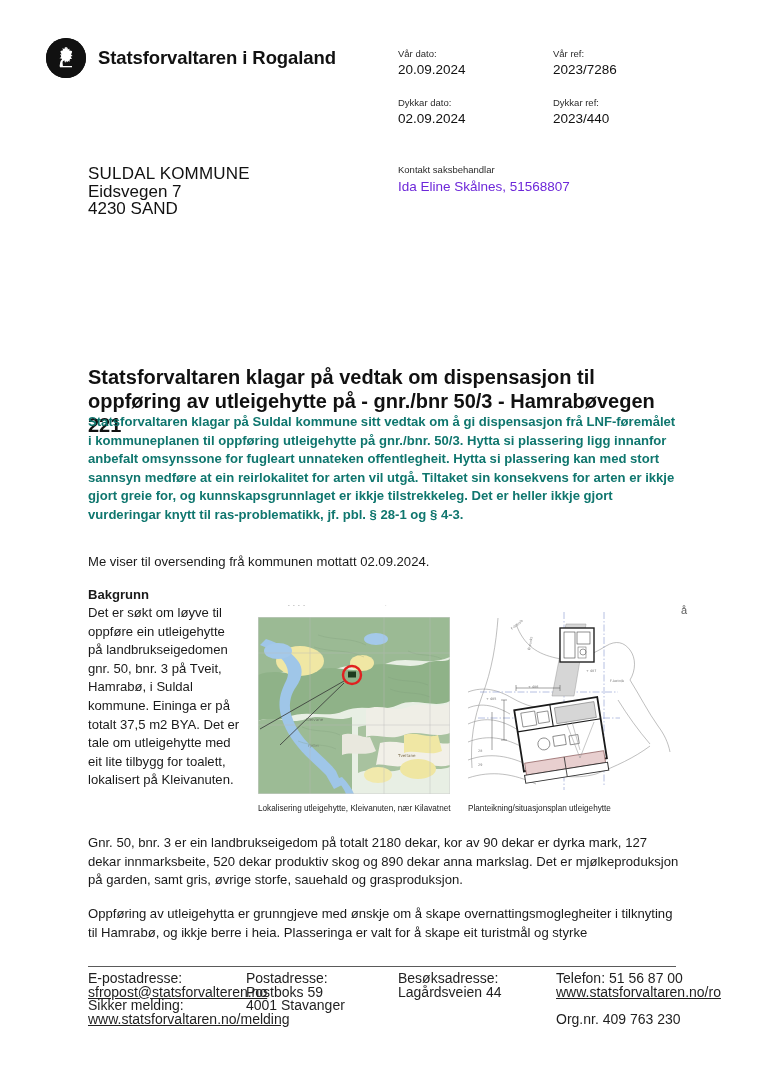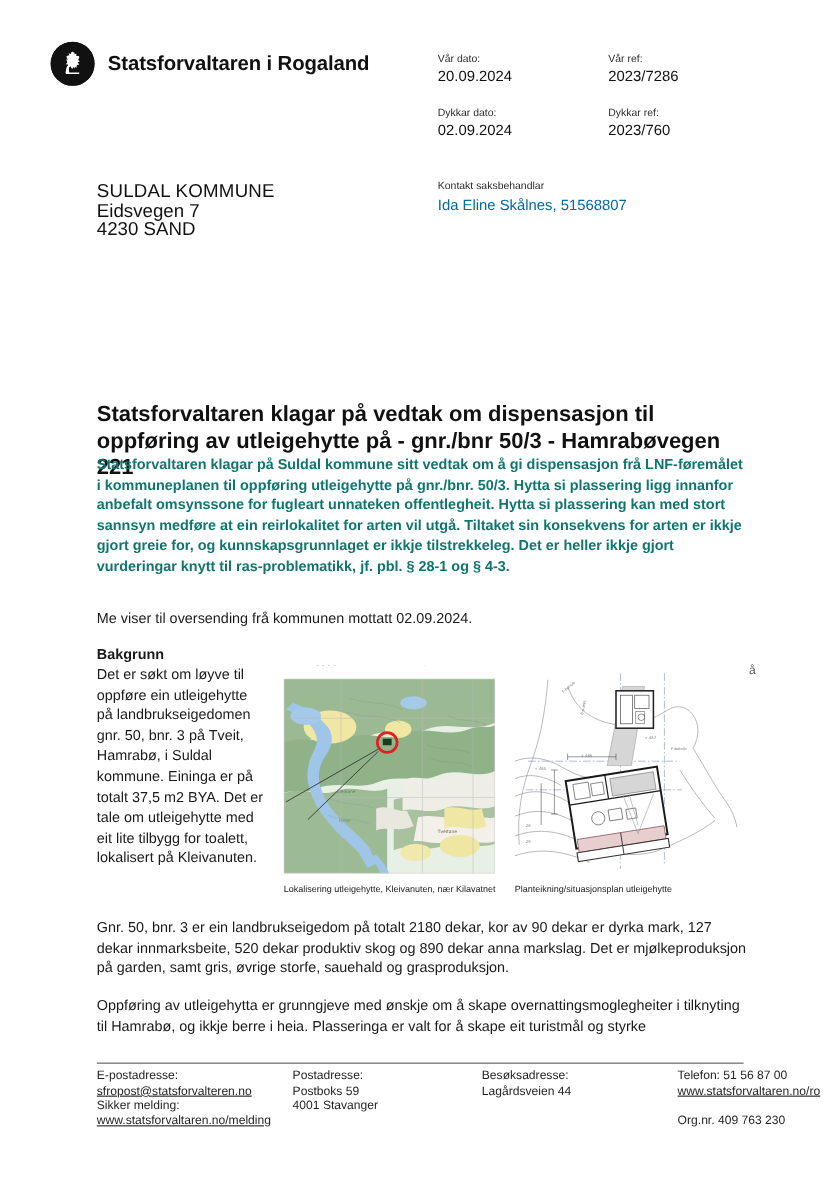--- a/index.html
+++ b/index.html
@@ -81,21 +81,21 @@
     left: 398px;
     top: 164px;
   }
   .contact .c-label {
     font-size: 9.5px;
     color: #2b2b2b;
     margin-bottom: 4px;
   }
   .contact .c-value {
     font-size: 13.5px;
-    color: #0369a1;
+    color: #6d28d9;
   }
 
   
   .doc-title {
     position: absolute;
     left: 88px;
     top: 352px;
     width: 590px;
     font-size: 20px;
     font-weight: 700;
@@ -207,24 +207,23 @@
     width: 588px;
     border-top: 1px solid #5a5a5a;
   }
   .footer {
     position: absolute;
     left: 88px;
     top: 972px;
     width: 592px;
     display: grid;
     grid-template-columns: 158px 152px 158px auto;
-    font-size: 11px;
+    font-size: 14px;
     line-height: 13.6px;
     color: #1f1f1f;
-    gap: 20px;
   }
   .footer a, .footer .ulink {
     color: #1f1f1f;
     text-decoration: underline;
     display: block;
   }
   .footer .blk div { white-space: nowrap; }
   .footer .spacer { height: 13.6px; }
 </style>
 </head>
@@ -248,21 +247,21 @@
   </div>
 
   <div class="meta">
     <div class="meta-label">Vår dato:</div>
     <div class="meta-label">Vår ref:</div>
     <div class="meta-value">20.09.2024</div>
     <div class="meta-value">2023/7286</div>
     <div class="meta-label">Dykkar dato:</div>
     <div class="meta-label">Dykkar ref:</div>
     <div class="meta-value">02.09.2024</div>
-    <div class="meta-value">2023/760</div>
+    <div class="meta-value">2023/440</div>
   </div>
 
   <div class="recipient">
     <div class="line1">SULDAL KOMMUNE</div>
     <div>Eidsvegen 7</div>
     <div>4230 SAND</div>
   </div>
 
   <div class="contact">
     <div class="c-label">Kontakt saksbehandlar</div>

